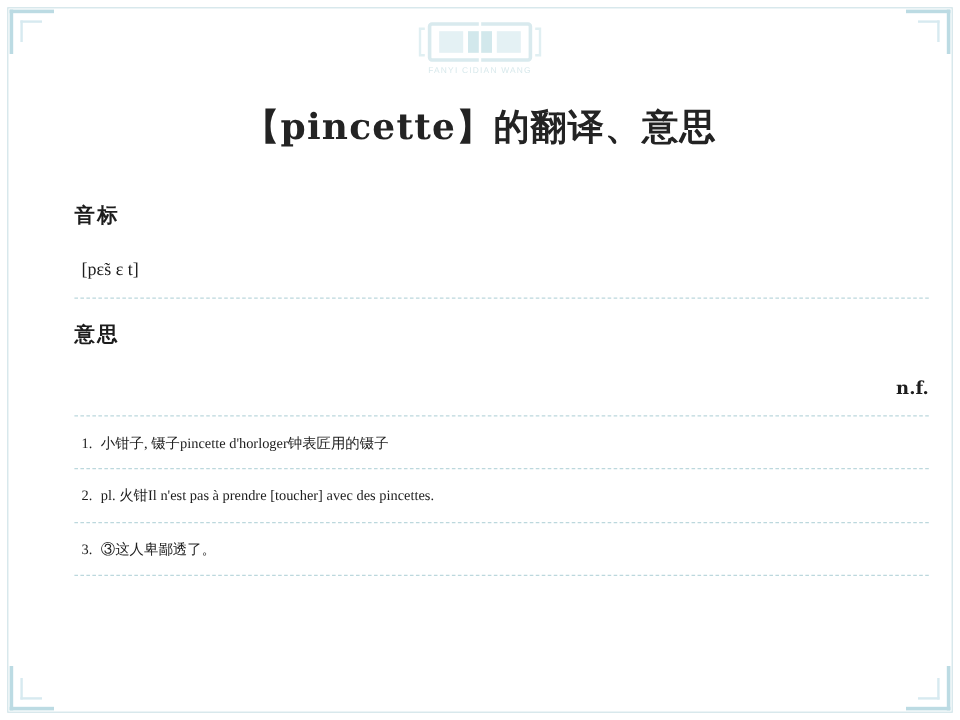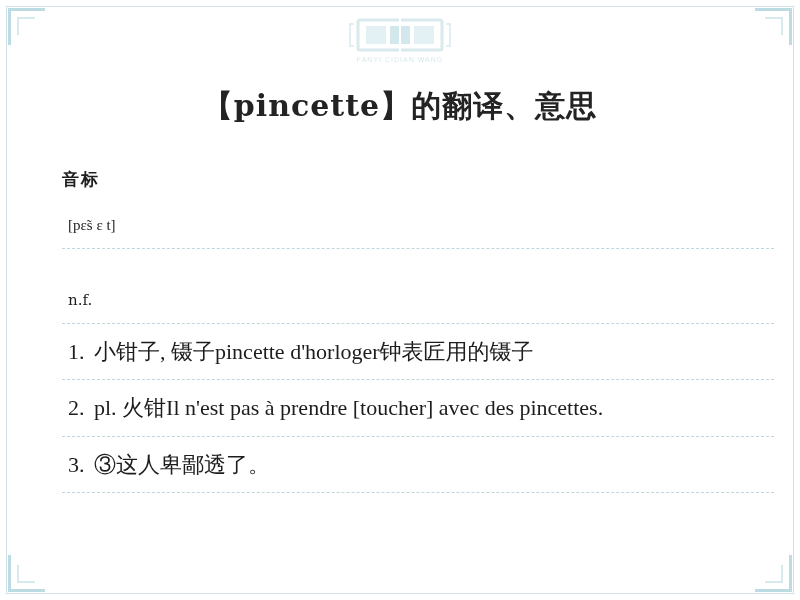--- a/index.html
+++ b/index.html
@@ -116,29 +116,30 @@
   }
   .divider {
     border: 0;
     border-top: 1px dashed #bcd8dd;
     margin: 0;
     height: 0;
   }
   .sec-gap { height: 18px; }
   .pos {
     font-family: "DejaVu Serif", serif;
-    font-weight: normal;
+    font-weight: bold;
     font-size: 15px;
     color: #1d1d1d;
     padding: 24px 0 14px 6px;
+    text-align: right;
   }
   .defs { }
   .def-item {
     font-family: "Liberation Serif", serif;
-    font-size: 22px;
+    font-size: 12px;
     color: #1d1d1d;
     padding: 15px 0 14px 6px;
     line-height: 1.2;
   }
   .def-num { margin-right: 4px; }
 </style>
 </head>
 <body>
 
 <div class="page">
@@ -176,20 +177,21 @@
     <span>【pincette】的翻译、意思</span>
   </div>
 
   <div class="content">
 
     <div class="section-head">音标</div>
     <div class="phonetic">[pɛ̃s ɛ t]</div>
     <hr class="divider">
 
     <div class="sec-gap"></div>
+    <div class="section-head">意思</div>
 
     <div class="pos">n.f.</div>
     <hr class="divider">
 
     <div class="defs">
       <div class="def-item">
         <span class="def-num">1.</span>
         <span>小钳子, 镊子pincette d'horloger钟表匠用的镊子</span>
       </div>
       <hr class="divider">

